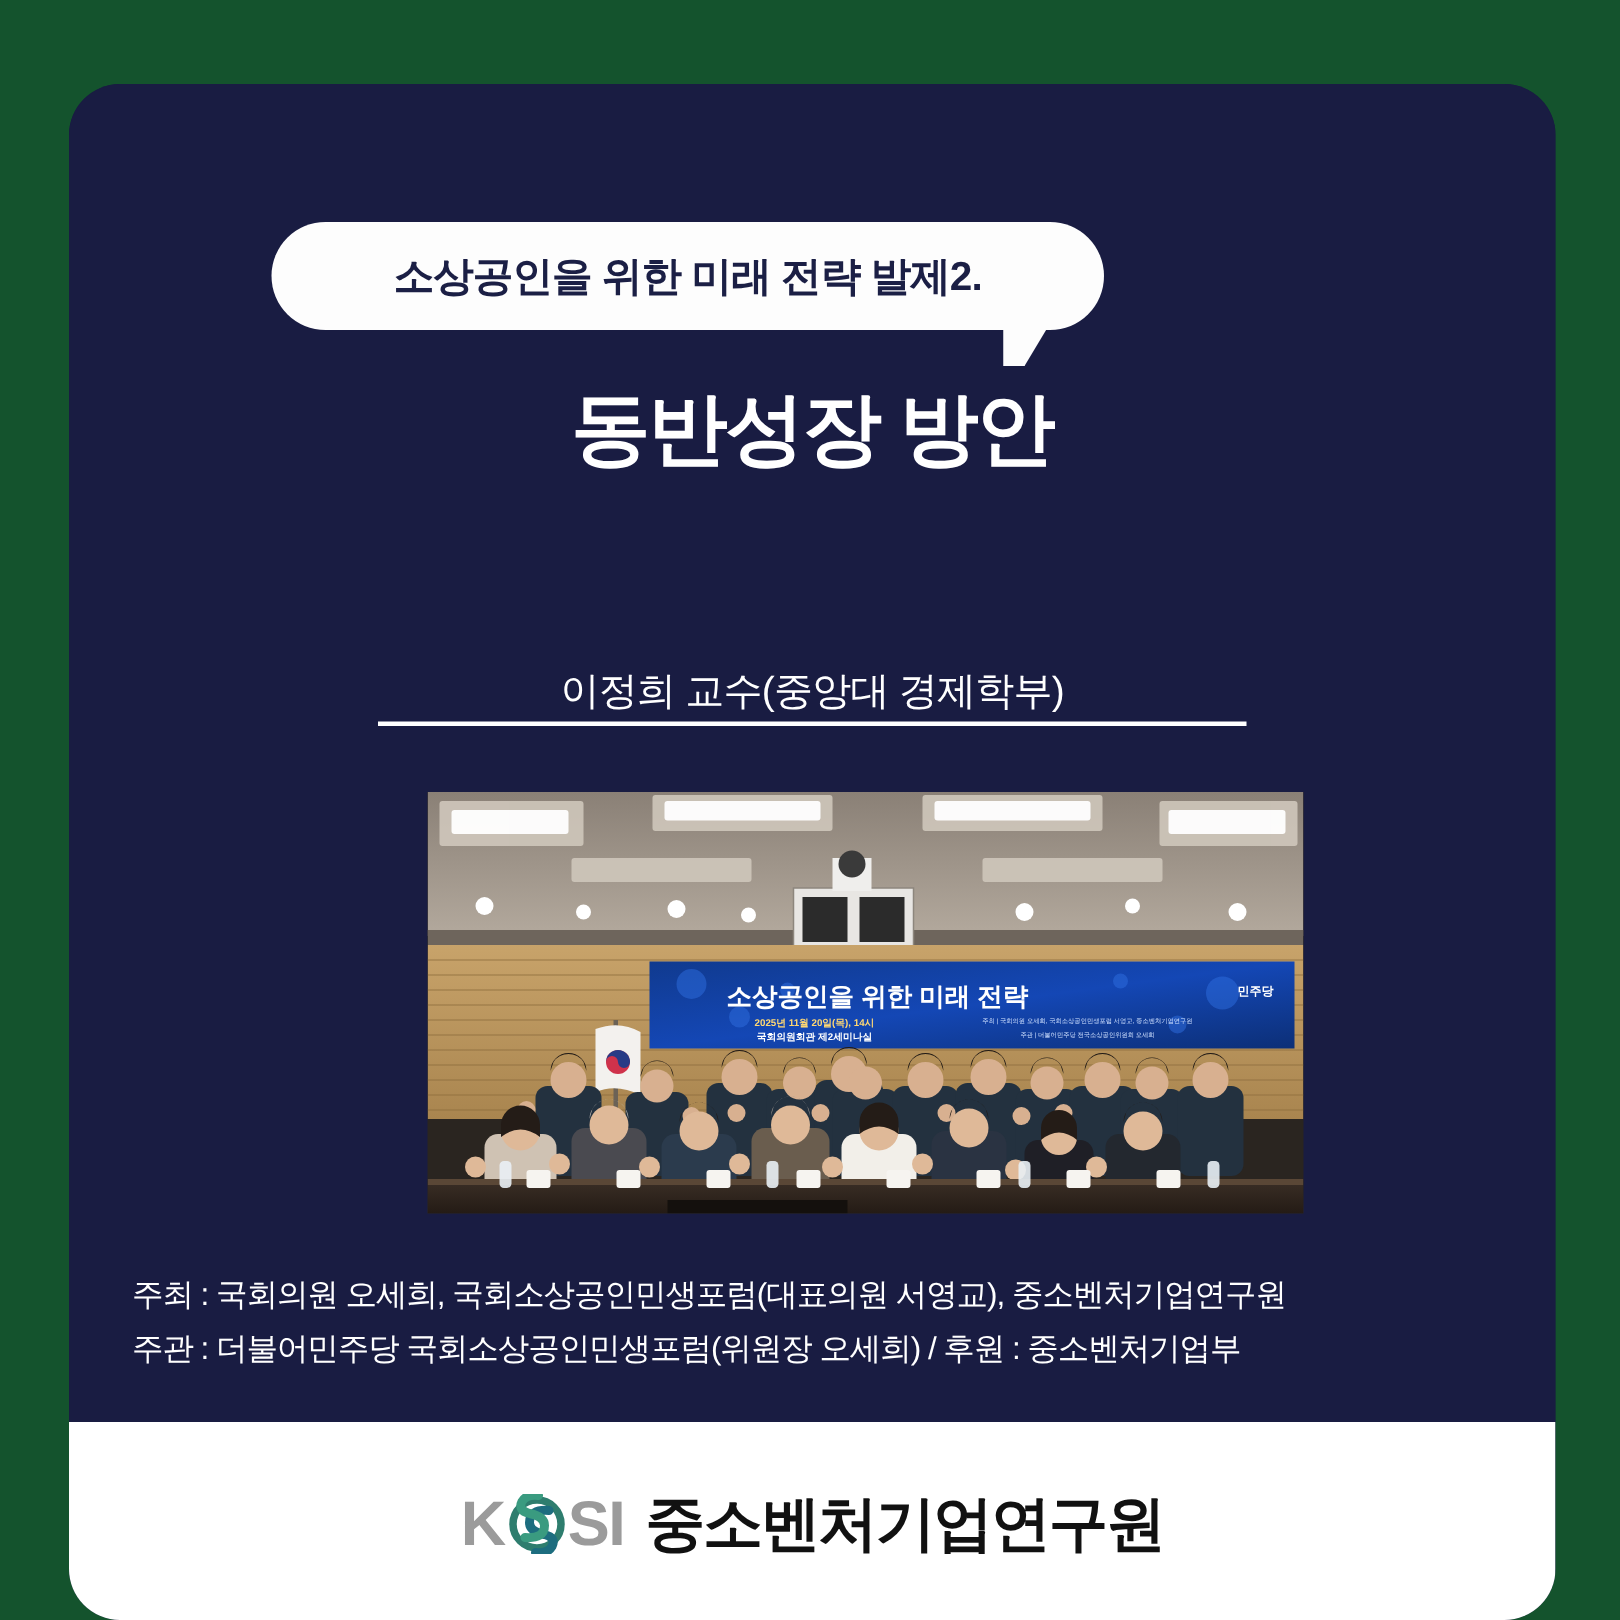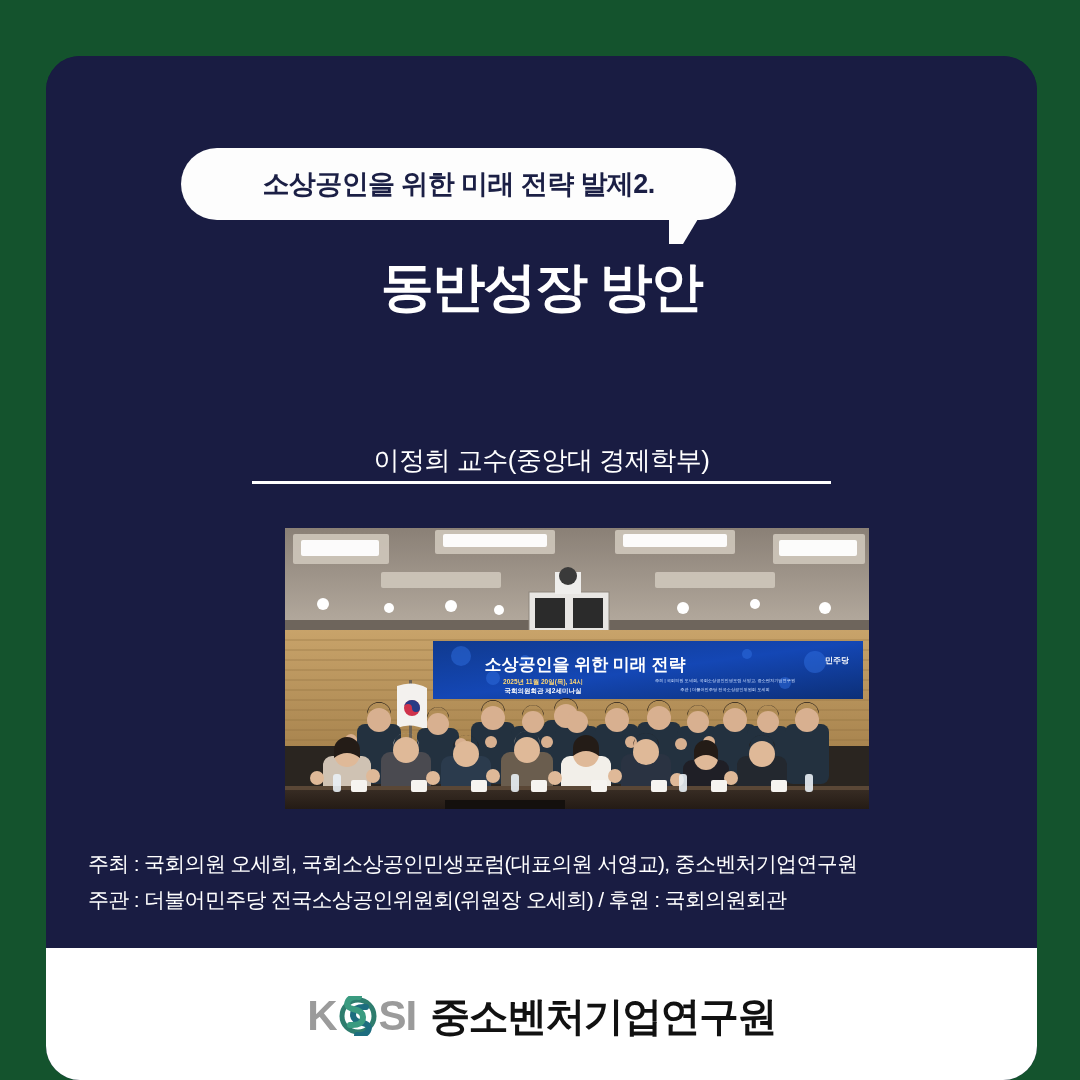--- a/index.html
+++ b/index.html
@@ -391,21 +391,21 @@
             <rect x="226" y="246" width="8" height="18" rx="3"></rect>
             <rect x="394" y="246" width="8" height="18" rx="3"></rect>
             <rect x="520" y="246" width="8" height="18" rx="3"></rect>
           </g>
           <rect x="160" y="272" width="120" height="9" fill="#14100d"></rect>
         </svg>
       </div>
 
       <div class="credits">
         <div class="line">주최 : 국회의원 오세희, 국회소상공인민생포럼(대표의원 서영교), 중소벤처기업연구원</div>
-        <div class="line">주관 : 더불어민주당 전국소상공인위원회(위원장 오세희) / 후원 : 국회의원회관</div>
+        <div class="line">주관 : 더불어민주당 국회소상공인민생포럼(위원장 오세희) / 후원 : 중소벤처기업부</div>
       </div>
 
     </div>
 
     <div class="card-footer">
       <div class="logo">
         <span class="logo-kosi">
           <span>K</span>
           <span class="logo-mark">
             <svg viewBox="0 0 40 40" xmlns="http://www.w3.org/2000/svg">

